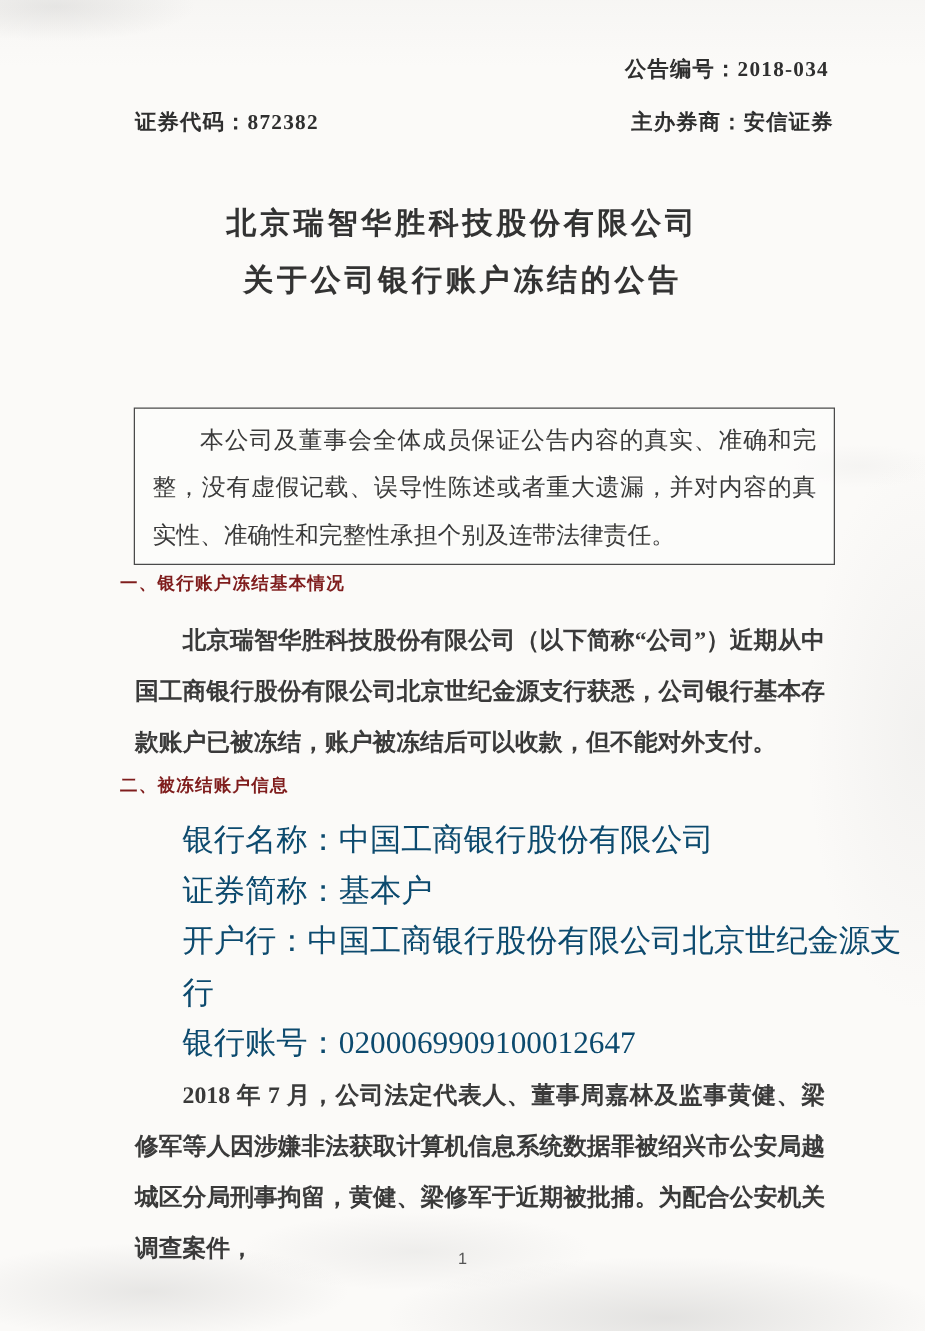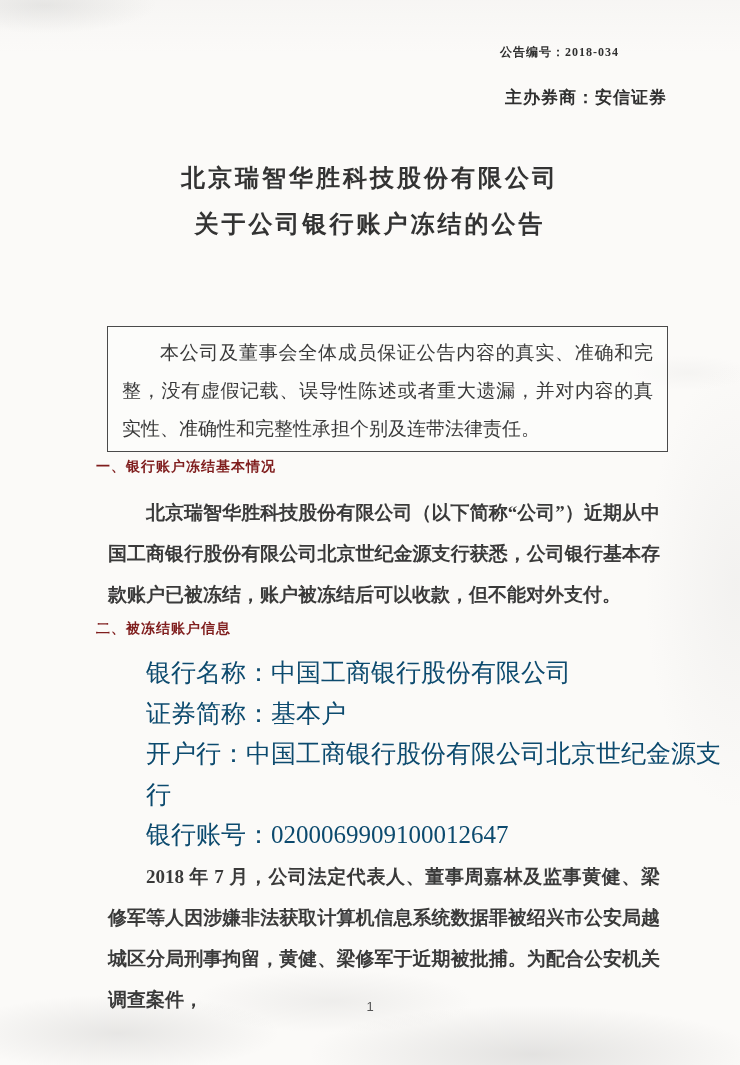--- a/index.html
+++ b/index.html
@@ -20,21 +20,21 @@
       radial-gradient(230px 55px at 16% 97%, rgba(150,150,150,.20), transparent 70%),
       radial-gradient(320px 70px at 72% 99%, rgba(140,140,140,.22), transparent 70%),
       radial-gradient(200px 45px at 45% 94%, rgba(160,160,160,.14), transparent 70%),
       radial-gradient(130px 320px at 99.5% 55%, rgba(180,180,180,.12), transparent 70%),
       radial-gradient(160px 40px at 6% 0.5%, rgba(160,160,160,.20), transparent 70%),
       radial-gradient(90px 25px at 93% 35%, rgba(190,190,190,.10), transparent 70%),
       linear-gradient(180deg, rgba(190,190,190,.07), rgba(255,255,255,0) 5%);
   }
   .announcement-no {
     position:absolute; top:44px; left:500px;
-    font-size:12px; font-weight:bold; color:#2f2f2f; letter-spacing:1px;
+    font-size:17px; font-weight:bold; color:#2f2f2f; letter-spacing:1px;
   }
   .meta {
     position:absolute; top:86px;
     font-size:17px; font-weight:bold; color:#2f2f2f; letter-spacing:1px;
   }
   .meta-stock-code { left:108px; }
   .meta-stock-name { left:300px; }
   .meta-sponsor    { left:505px; }
   .title-line {
     position:absolute; left:0; width:100%; margin:0;
@@ -78,20 +78,21 @@
   }
 </style>
 </head>
 <body>
 
 <div class="page">
   <div class="scan-artifacts"></div>
 
   <div class="announcement-no">公告编号：2018-034</div>
 
+  <div class="meta meta-stock-code">证券代码：872382</div>
   <div class="meta meta-sponsor">主办券商：安信证券</div>
 
   <h1 class="title-line title-line1">北京瑞智华胜科技股份有限公司</h1>
   <h2 class="title-line title-line2">关于公司银行账户冻结的公告</h2>
 
   <div class="disclaimer-box">
     <p>本公司及董事会全体成员保证公告内容的真实、准确和完整，没有虚假记载、误导性陈述或者重大遗漏，并对内容的真实性、准确性和完整性承担个别及连带法律责任。</p>
   </div>
 
   <h3 class="sec-heading sec1-heading">一、银行账户冻结基本情况</h3>

